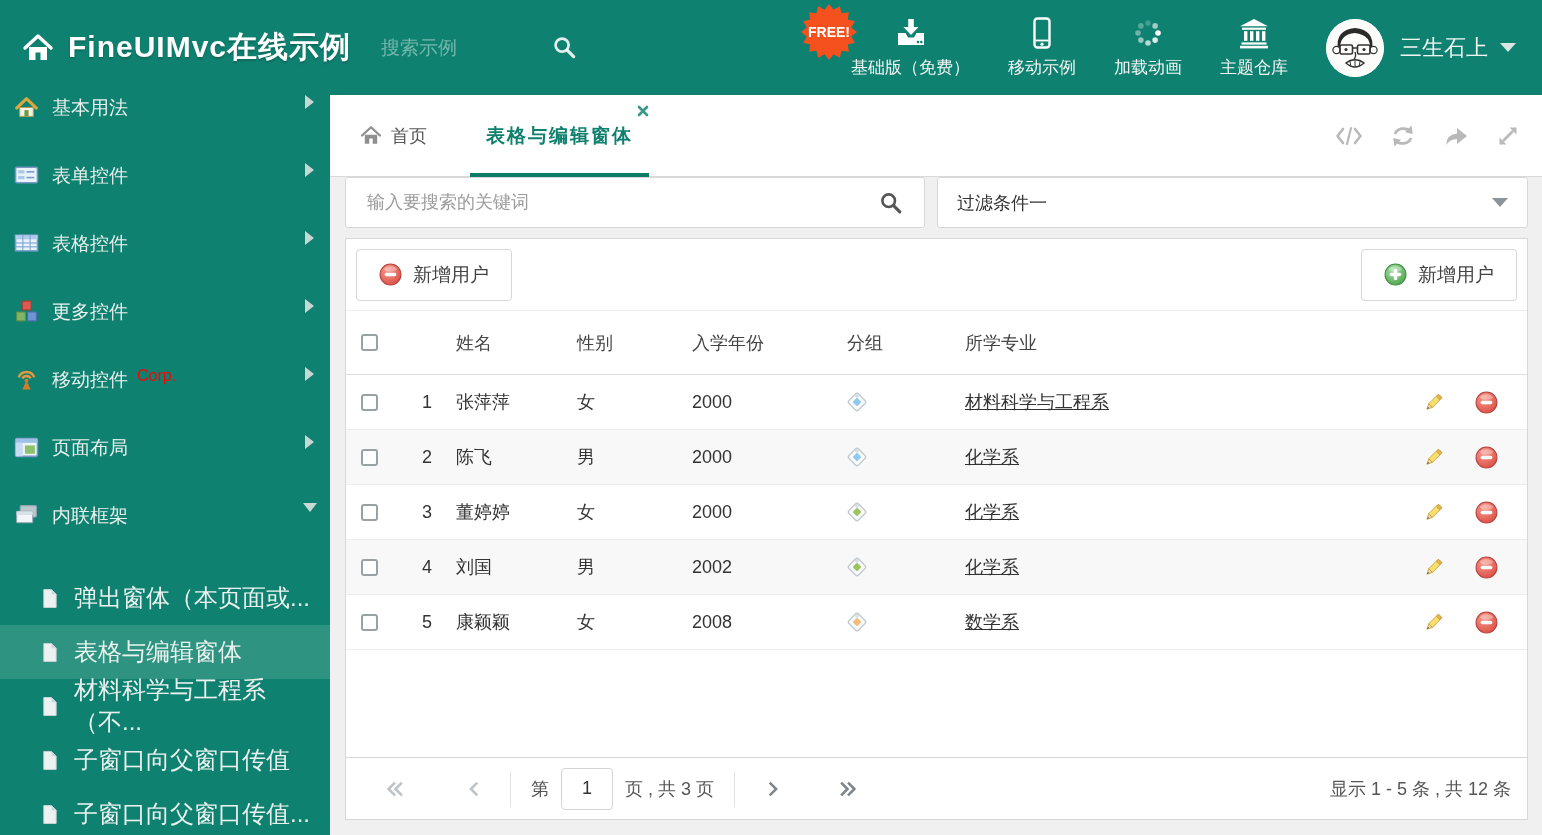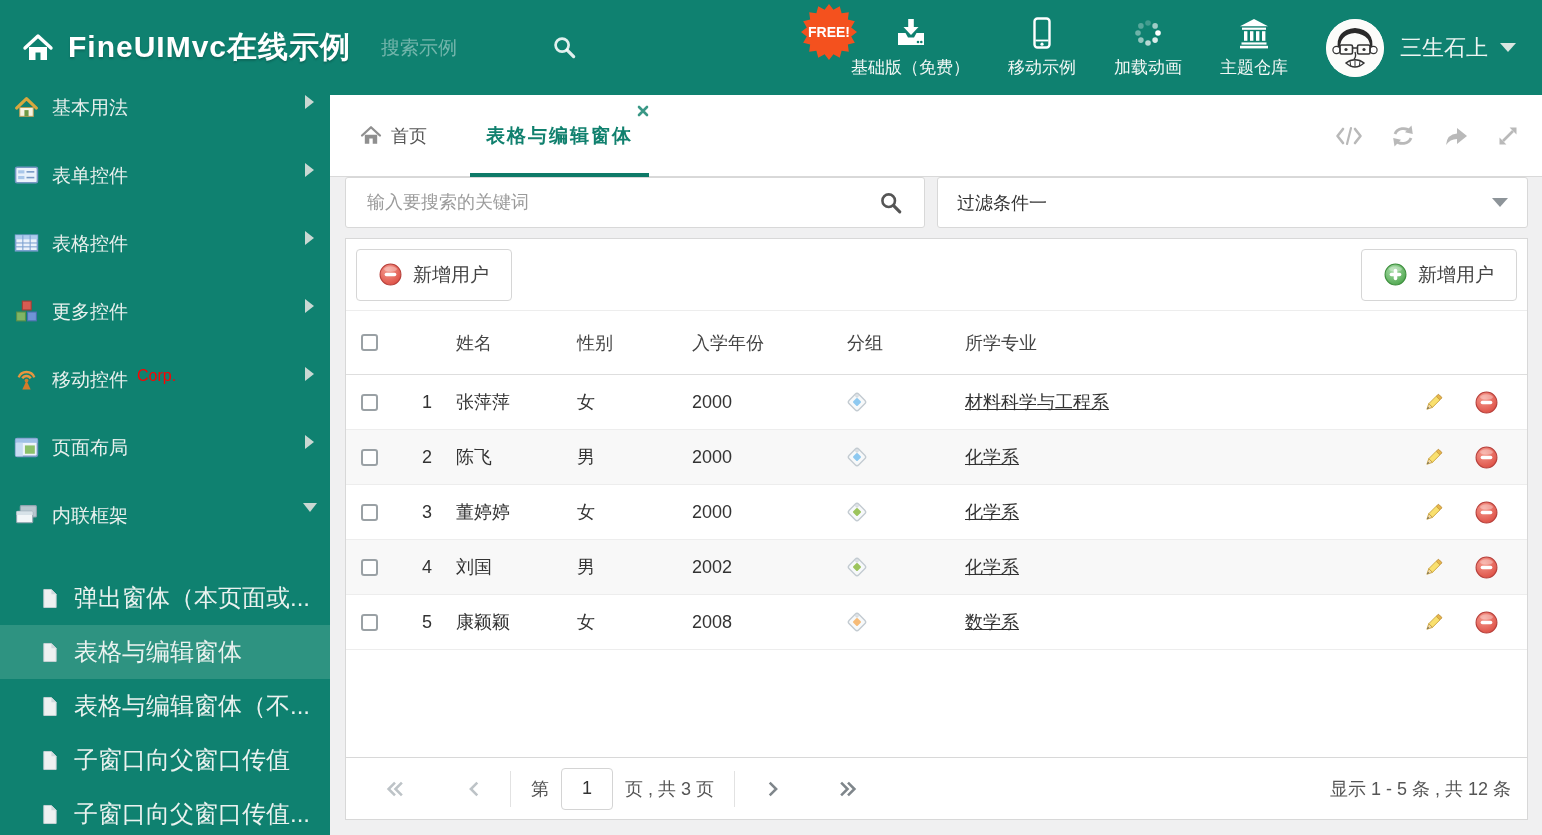--- a/index.html
+++ b/index.html
@@ -316,21 +316,21 @@
       <div class="side-sub-item selected">
         <svg>
             <use href="#i-file"></use>
           </svg>
         <span>表格与编辑窗体</span>
       </div>
       <div class="side-sub-item">
         <svg>
             <use href="#i-file"></use>
           </svg>
-        <span>表格与编辑窗体（不...</span>
+        <span>材料科学与工程系（不...</span>
       </div>
       <div class="side-sub-item">
         <svg>
             <use href="#i-file"></use>
           </svg>
         <span>子窗口向父窗口传值</span>
       </div>
       <div class="side-sub-item">
         <svg>
             <use href="#i-file"></use>

